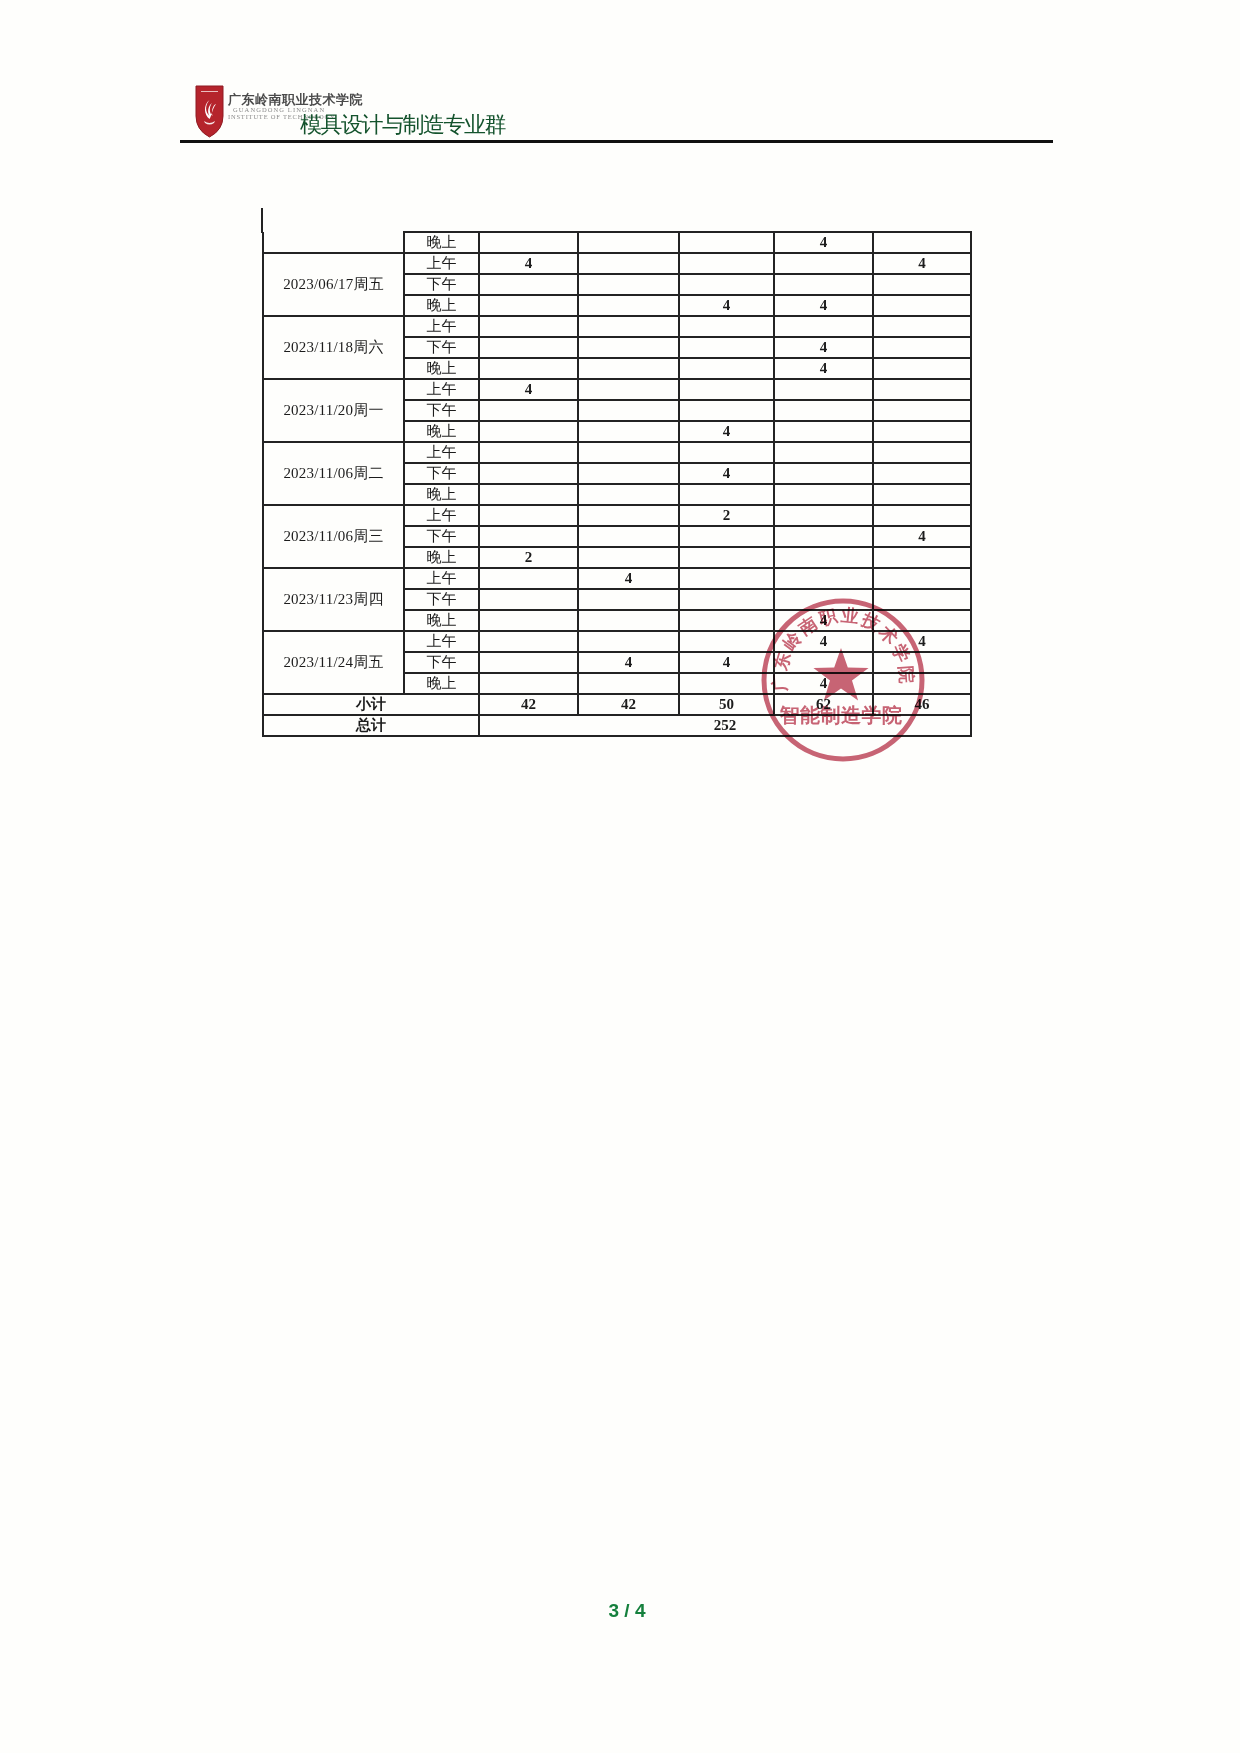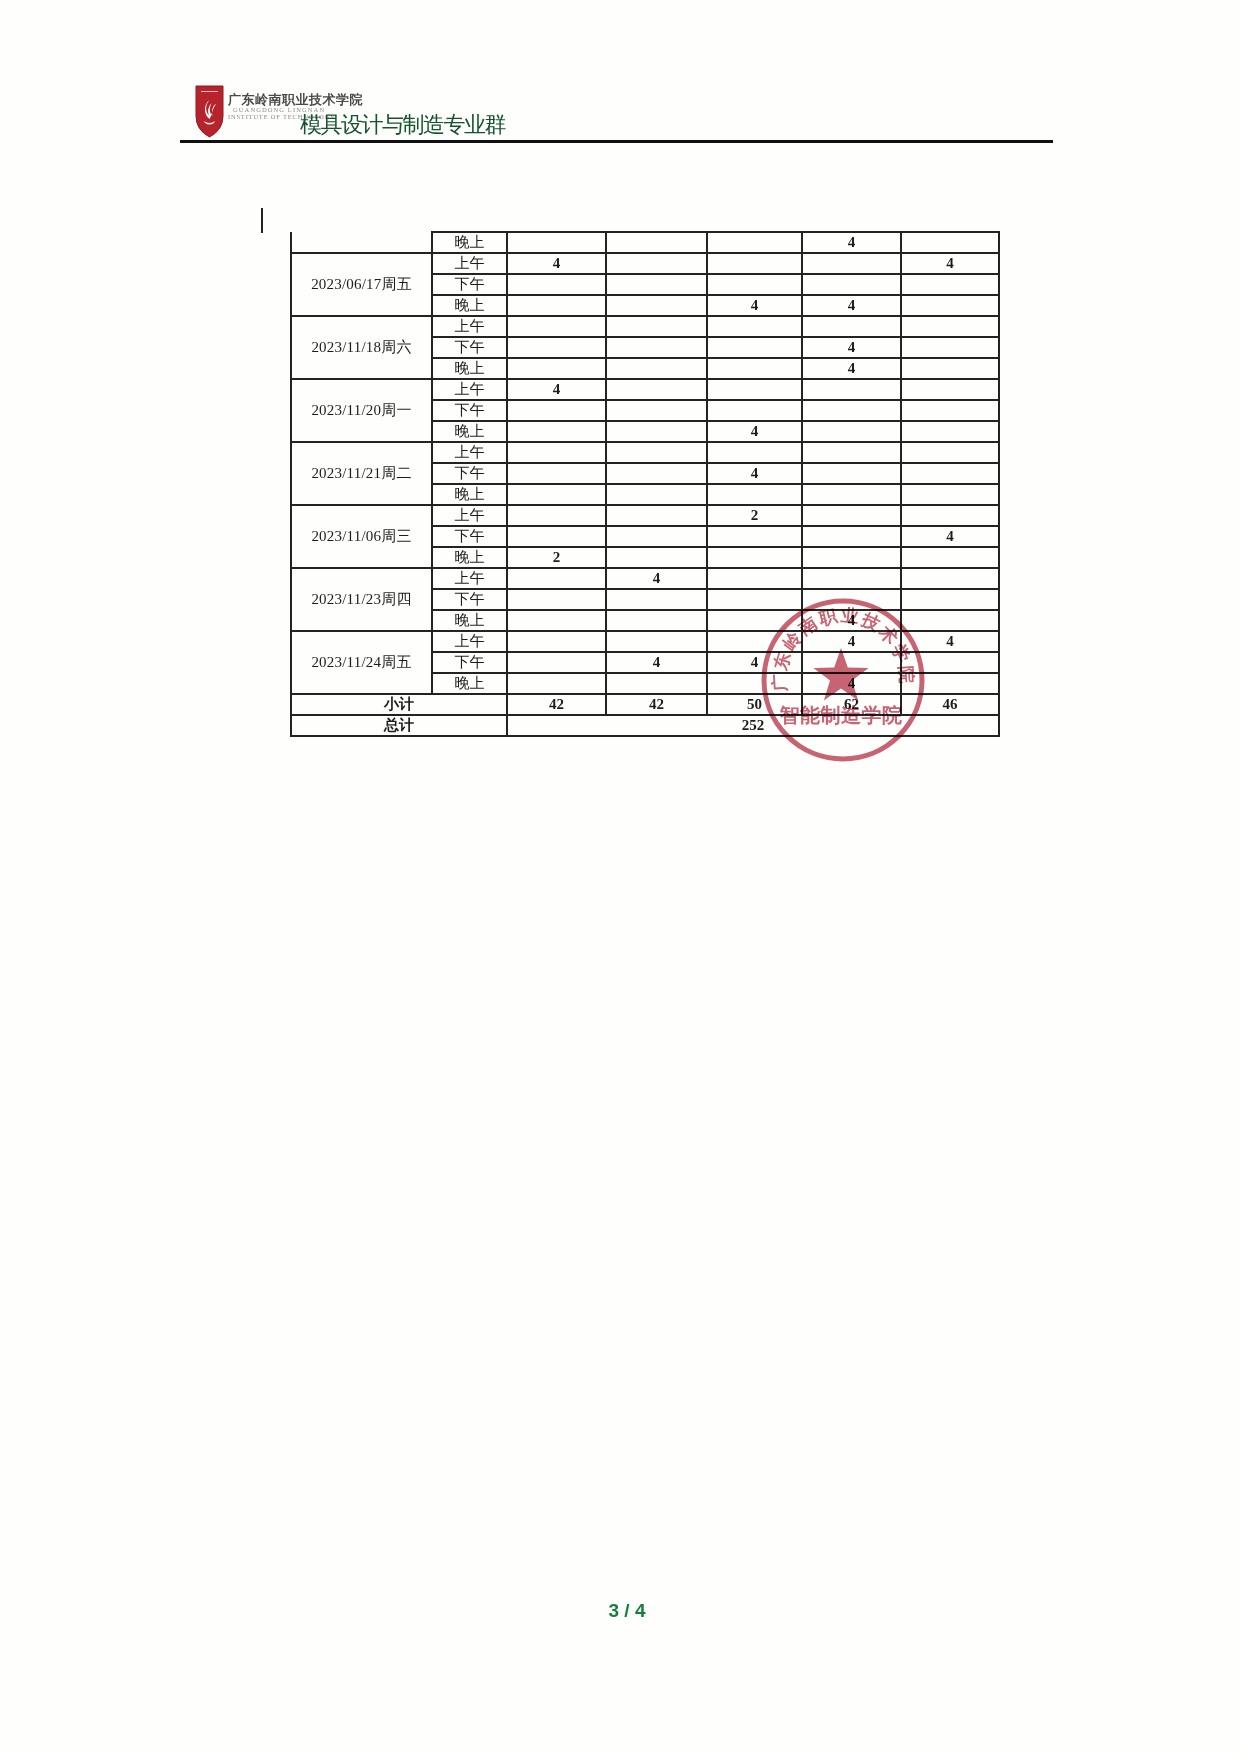--- a/index.html
+++ b/index.html
@@ -9,21 +9,21 @@
   
   #logo{position:absolute;left:195px;top:85px;width:29px;height:53px;}
   #inst-cn{position:absolute;left:228px;top:91px;font-family:"Liberation Sans","DejaVu Sans",sans-serif;
            font-size:13px;font-weight:bold;color:#4a4a4a;letter-spacing:.5px;white-space:nowrap;}
   #inst-en1{position:absolute;left:233px;top:106px;font-size:6.5px;color:#8b8b8b;letter-spacing:1.1px;white-space:nowrap;}
   #inst-en2{position:absolute;left:228px;top:113px;font-size:6.5px;color:#8b8b8b;letter-spacing:.8px;white-space:nowrap;}
   #group-title{position:absolute;left:300px;top:110px;font-size:22px;color:#14532d;letter-spacing:-1.5px;white-space:nowrap;}
   #header-rule{position:absolute;left:180px;top:140px;width:873px;height:3px;background:#101010;}
 
   
-  #tbl-wrap{position:absolute;left:262px;top:231px;margin-left:28px;}
+  #tbl-wrap{position:absolute;left:262px;top:231px;}
   #left-stub{position:absolute;left:261px;top:208px;width:2px;height:25px;background:#222;}
   table.sched{border-collapse:collapse;table-layout:fixed;}
   table.sched td{border:2px solid #232323;padding:0;text-align:center;vertical-align:middle;
                  font-size:15px;line-height:1;height:19px;overflow:hidden;}
   td.no-top{border-top:0 !important;}
   td.c-date{font-size:14.5px;letter-spacing:.2px;}
   td.c-val{font-size:14px;font-weight:600;}
   td.tall{height:22px;}
   td.sub{height:21px;font-weight:bold;}
   td.tot{height:19px;font-weight:bold;}
@@ -147,21 +147,21 @@
           </tr>
           <tr>
             <td class="c-time">晚上</td>
             <td class="c-val"></td>
             <td class="c-val"></td>
             <td class="c-val">4</td>
             <td class="c-val"></td>
             <td class="c-val"></td>
           </tr>
           <tr>
-            <td class="c-date" rowspan="3">2023/11/21周二</td>
+            <td class="c-date" rowspan="3">2023/11/06周二</td>
             <td class="c-time">上午</td>
             <td class="c-val"></td>
             <td class="c-val"></td>
             <td class="c-val"></td>
             <td class="c-val"></td>
             <td class="c-val"></td>
           </tr>
           <tr>
             <td class="c-time">下午</td>
             <td class="c-val"></td>

